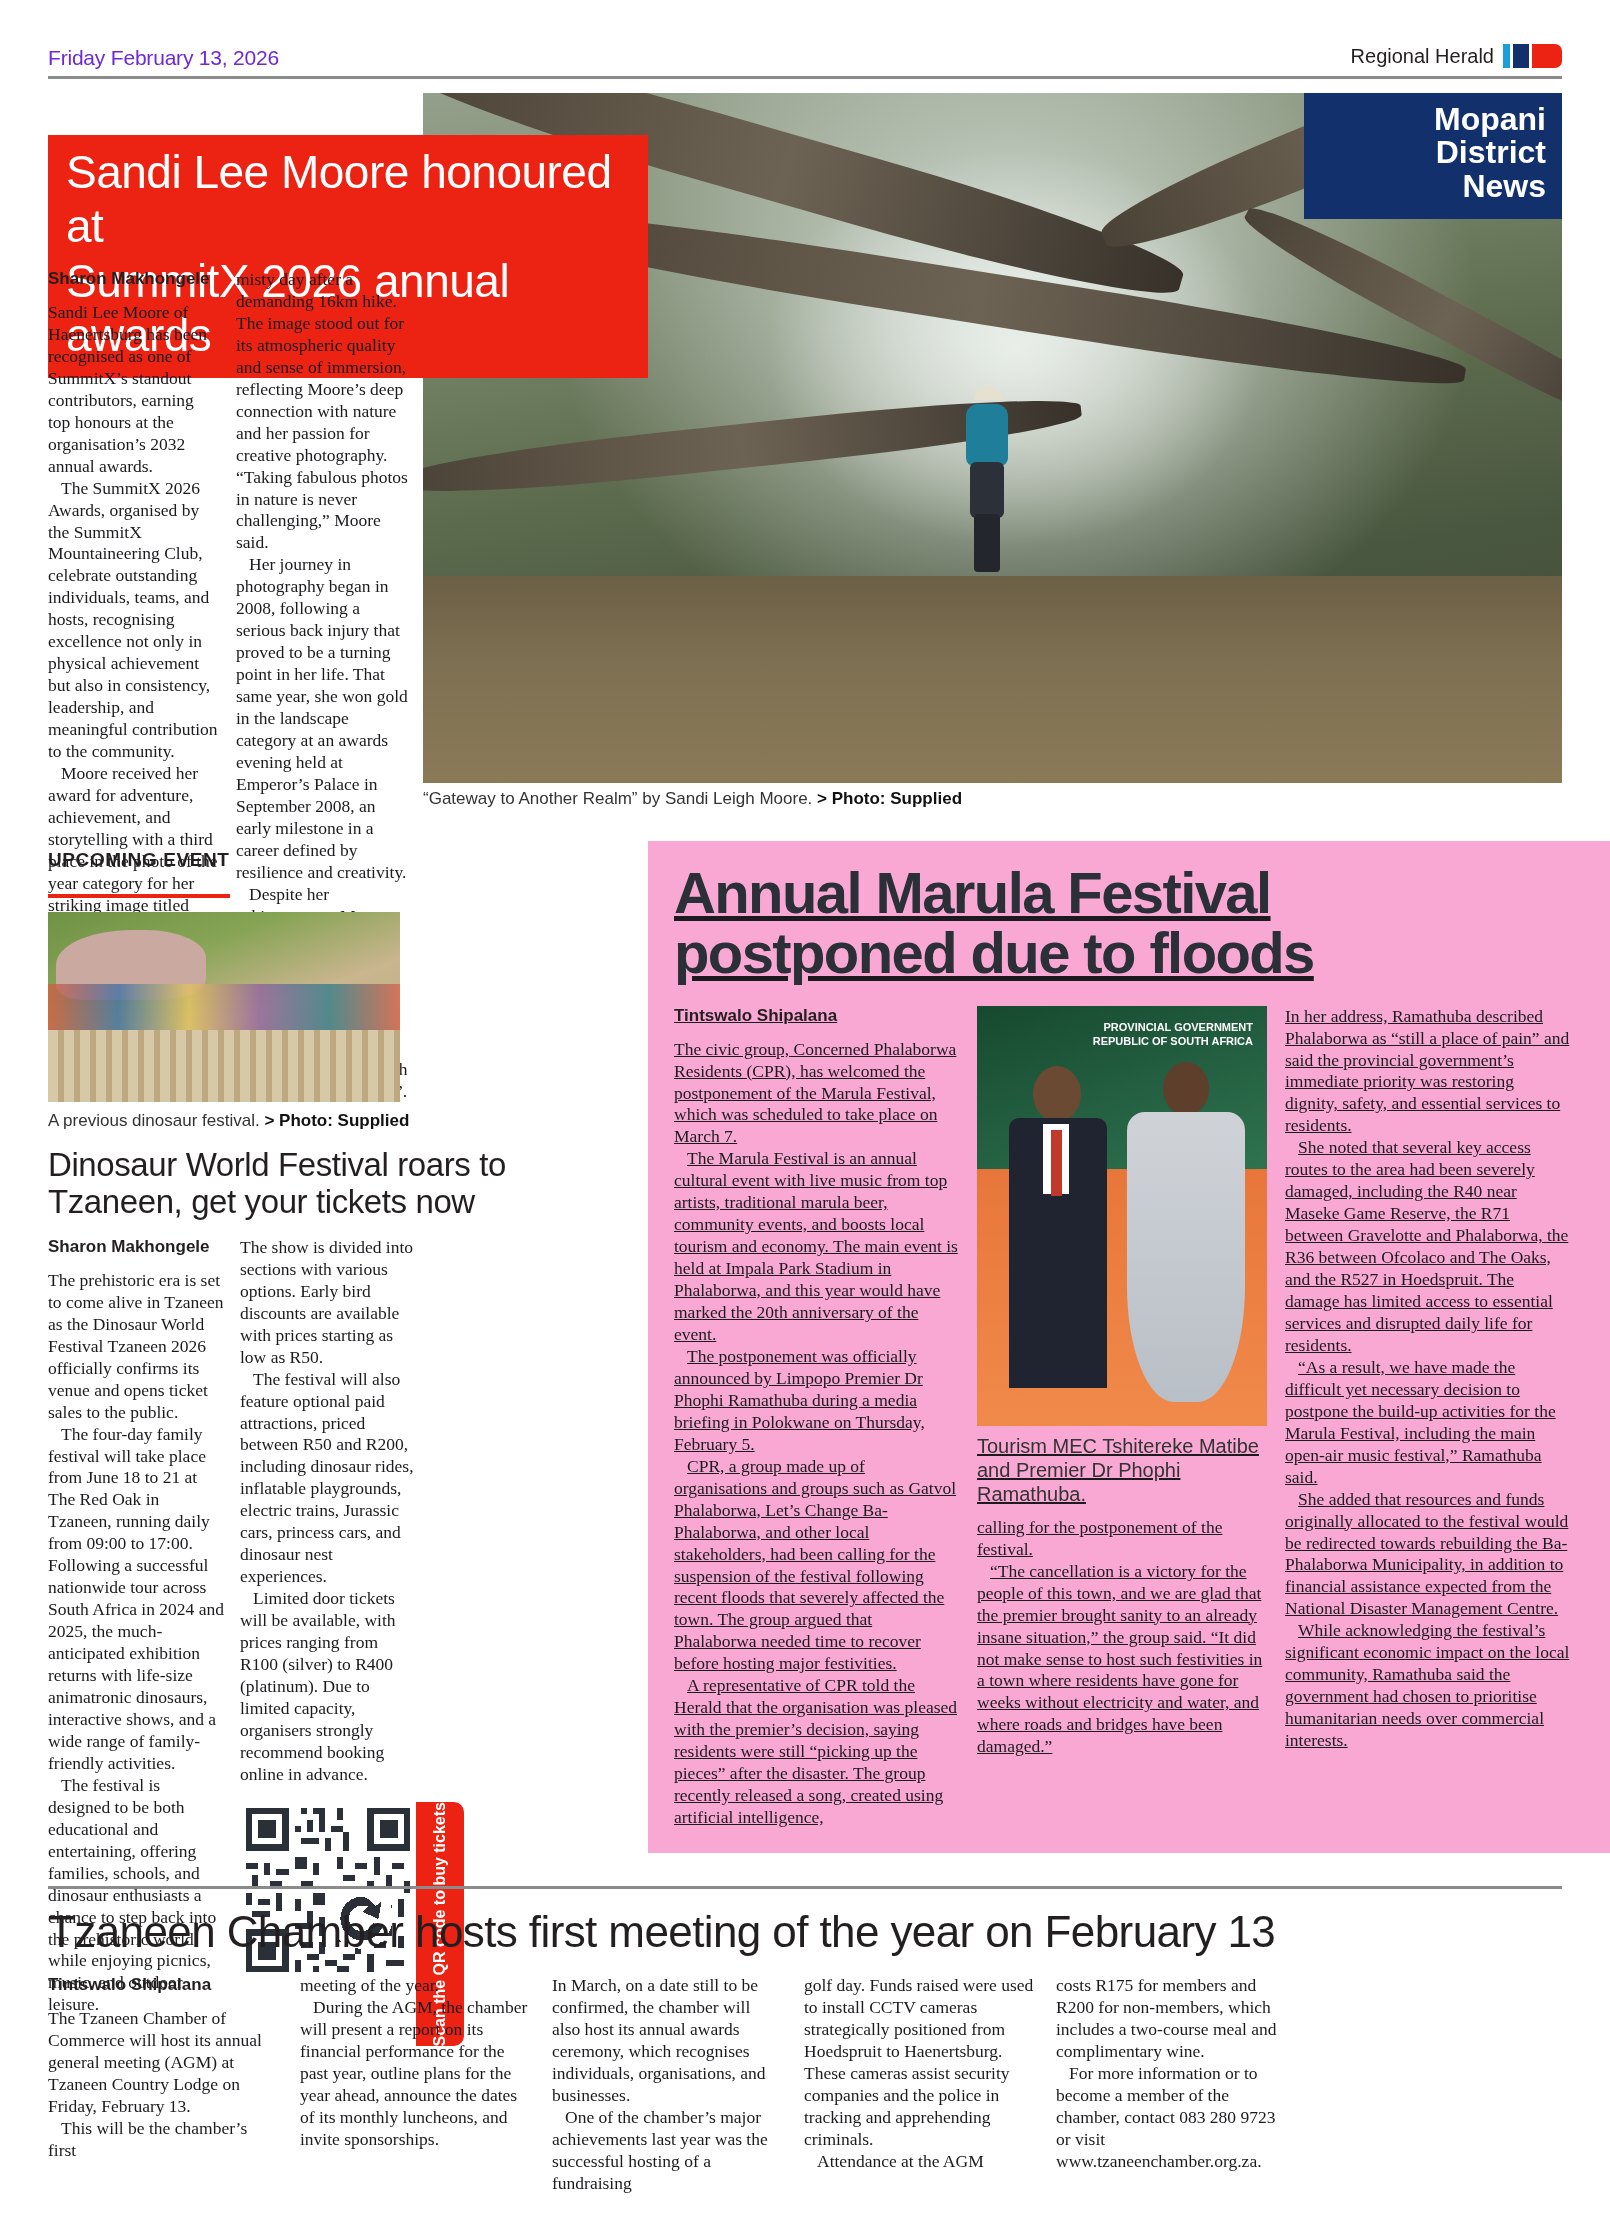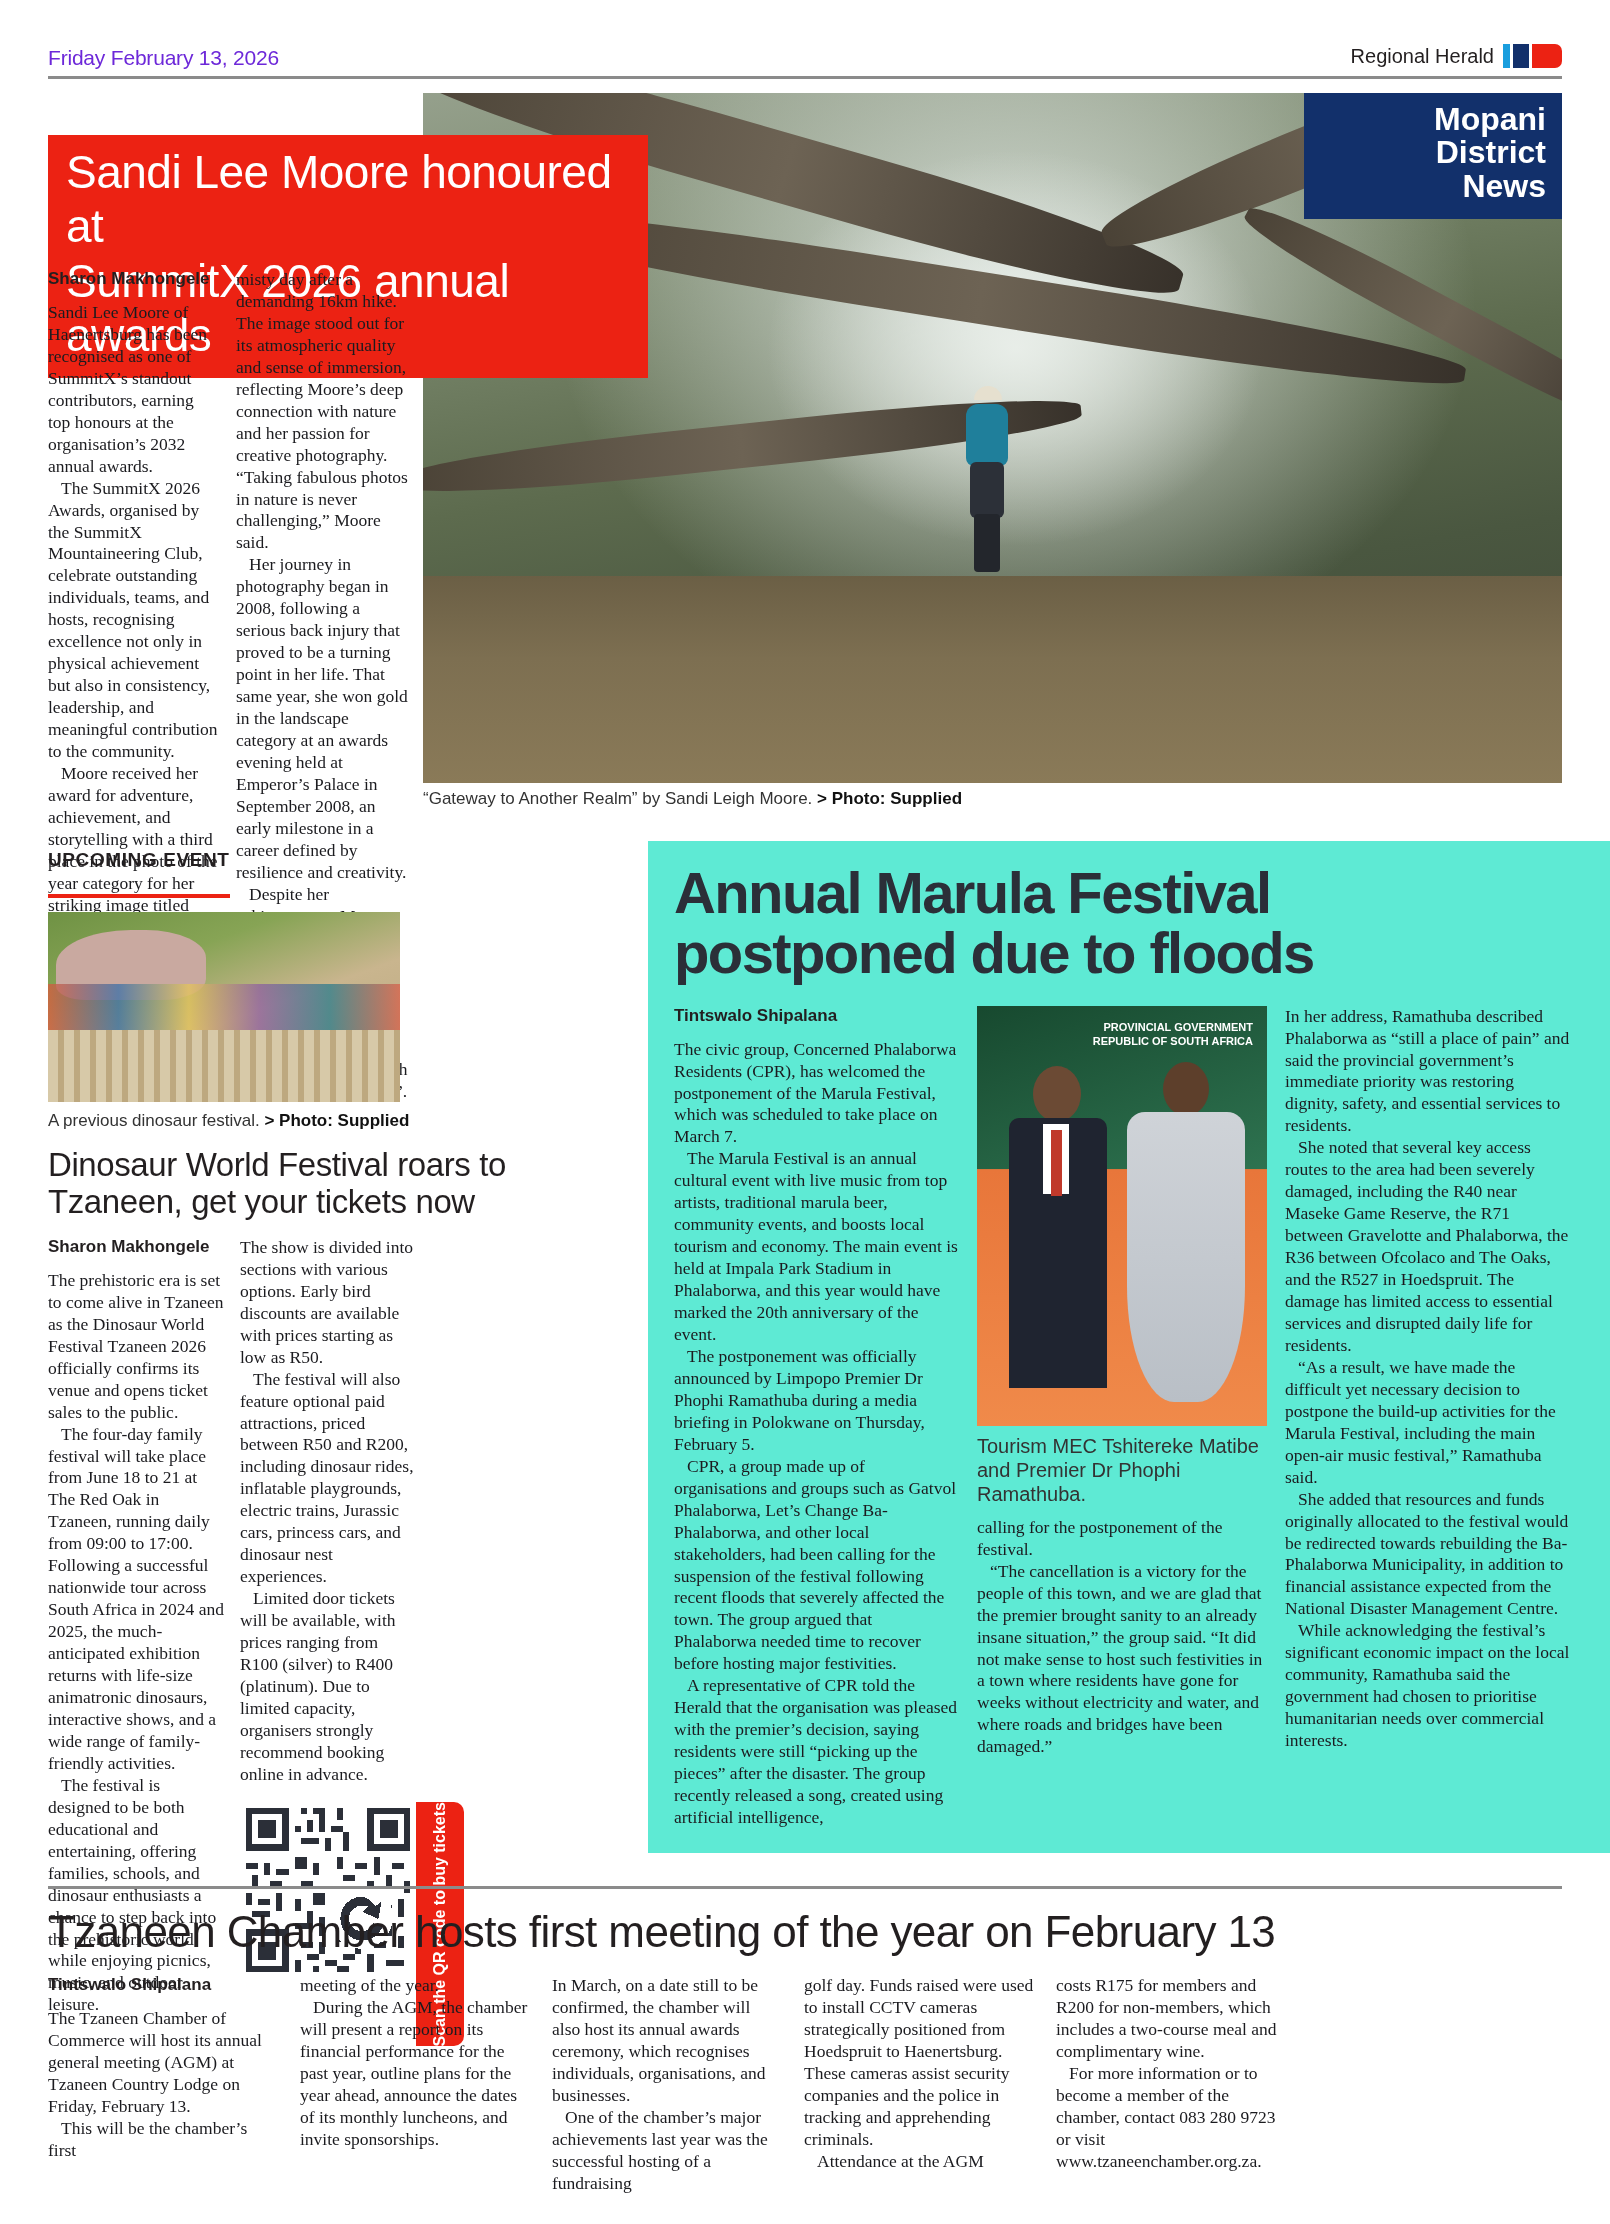--- a/index.html
+++ b/index.html
@@ -133,22 +133,22 @@
 
   .qr-block { margin-top:16px; display:flex; align-items:stretch; width:224px; }
   .qr-img { width:176px; height:176px; background:#fff; position:relative; }
   .qr-label { width:48px; background:#ec2213; border-radius:0 10px 10px 0;
     color:#fff; font-family:"Liberation Sans", sans-serif; font-weight:700;
     font-size:16px; line-height:1.15; display:flex; align-items:center;
     justify-content:center; }
   .qr-label span { writing-mode:vertical-rl; transform:rotate(180deg); text-align:center; }
 
   
-  .marula { position:absolute; left:600px; top:0; width:962px; background:#5eead4;
-            padding:22px 40px 24px 26px; }
+  .marula { position:absolute; left:600px; top:0; width:962px; background:#f9a8d4;
+            padding:22px 40px 24px 26px;text-decoration:underline; }
   .marula h1 { font-family:"Liberation Sans", sans-serif; font-weight:700;
                font-size:58px; line-height:1.04; letter-spacing:-1.6px;
                margin:0 0 22px 0; color:#2b2f38; }
   .marula-body { display:flex; gap:18px; }
   .mcol { width:286px; }
   .mcol.mid-col { width:290px; }
   .mec-photo { width:290px; height:420px; position:relative; overflow:hidden;
     background:linear-gradient(180deg,#1d4f3a 0%,#2a6b4b 38%,#e8763a 39%,#f08a4a 100%); }
   .mec-photo .backdrop { position:absolute; left:0; top:0; width:100%; height:39%;
     background:linear-gradient(160deg,#17492f,#2e7350); }

